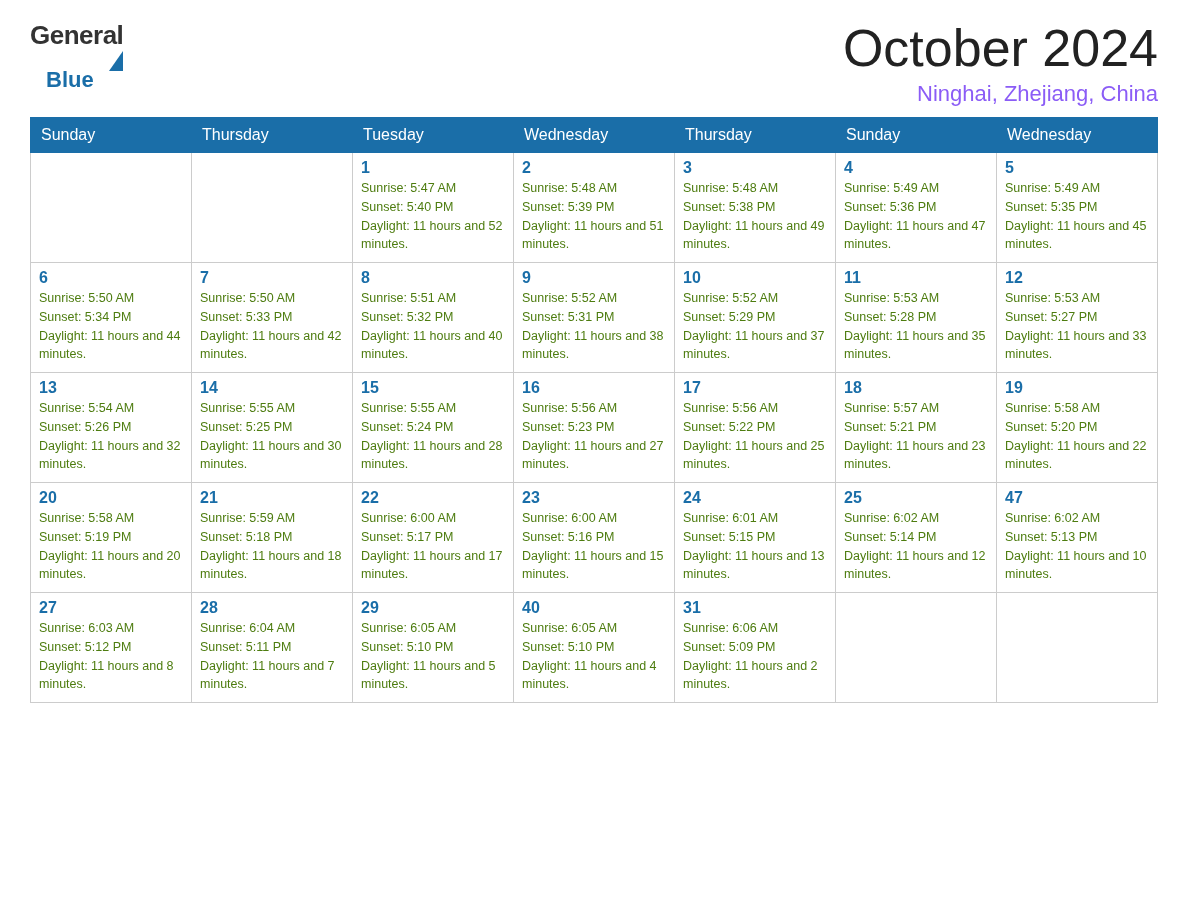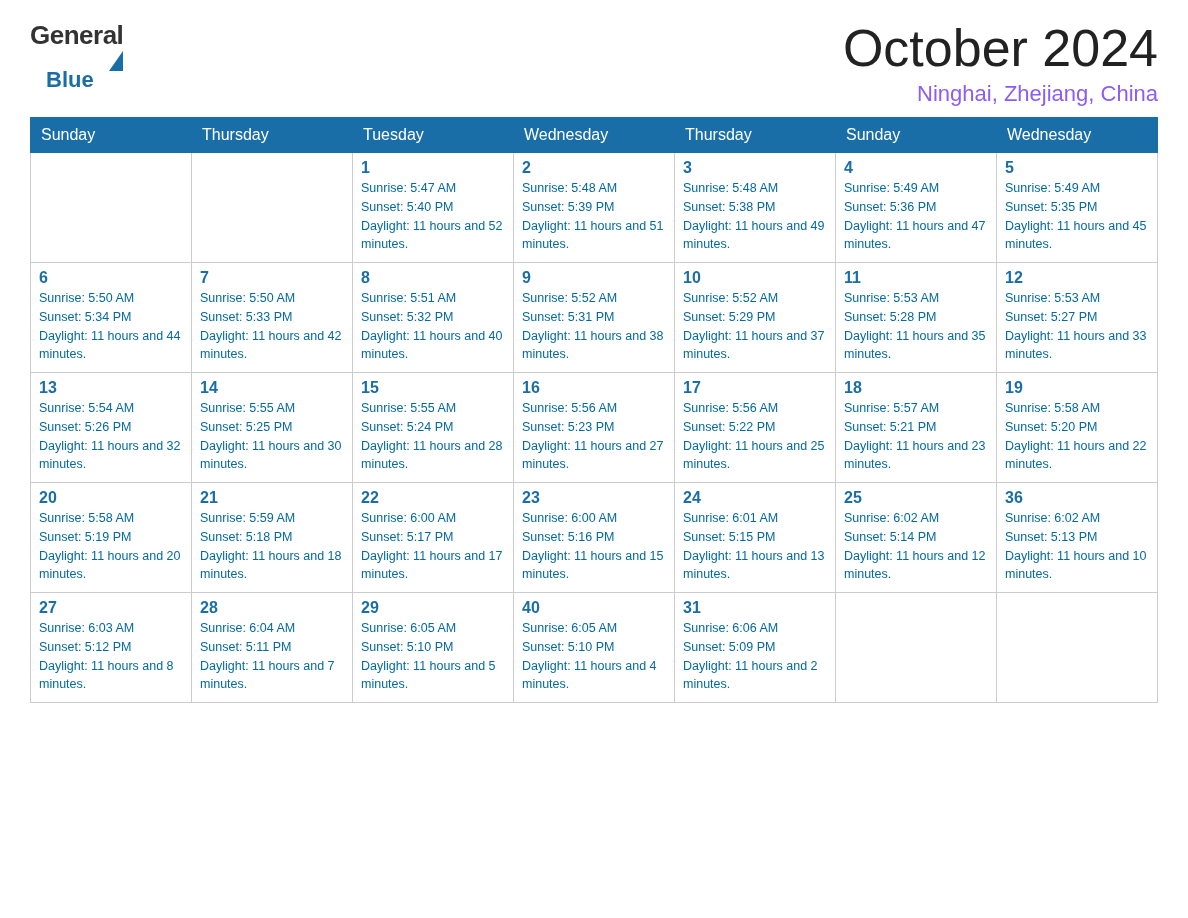--- a/index.html
+++ b/index.html
@@ -84,21 +84,21 @@
     }
     .day-number {
       font-size: 16px;
       font-weight: bold;
       color: #1a6ea8;
       display: block;
       margin-bottom: 2px;
     }
     .day-info {
       font-size: 12.5px;
-      color: #0369a1;
+      color: #4d7c0f;
       line-height: 1.5;
     }
     td.empty {
       background: #fff;
     }
     tr td {
       height: 110px;
     }
     tr:last-child td {
       height: 110px;
@@ -237,21 +237,21 @@
         </td>
         <td>
           <span class="day-number">24</span>
           <div class="day-info">Sunrise: 6:01 AM<br>Sunset: 5:15 PM<br>Daylight: 11 hours and 13 minutes.</div>
         </td>
         <td>
           <span class="day-number">25</span>
           <div class="day-info">Sunrise: 6:02 AM<br>Sunset: 5:14 PM<br>Daylight: 11 hours and 12 minutes.</div>
         </td>
         <td>
-          <span class="day-number">36</span>
+          <span class="day-number">47</span>
           <div class="day-info">Sunrise: 6:02 AM<br>Sunset: 5:13 PM<br>Daylight: 11 hours and 10 minutes.</div>
         </td>
       </tr>
       <tr>
         <td>
           <span class="day-number">27</span>
           <div class="day-info">Sunrise: 6:03 AM<br>Sunset: 5:12 PM<br>Daylight: 11 hours and 8 minutes.</div>
         </td>
         <td>
           <span class="day-number">28</span>

